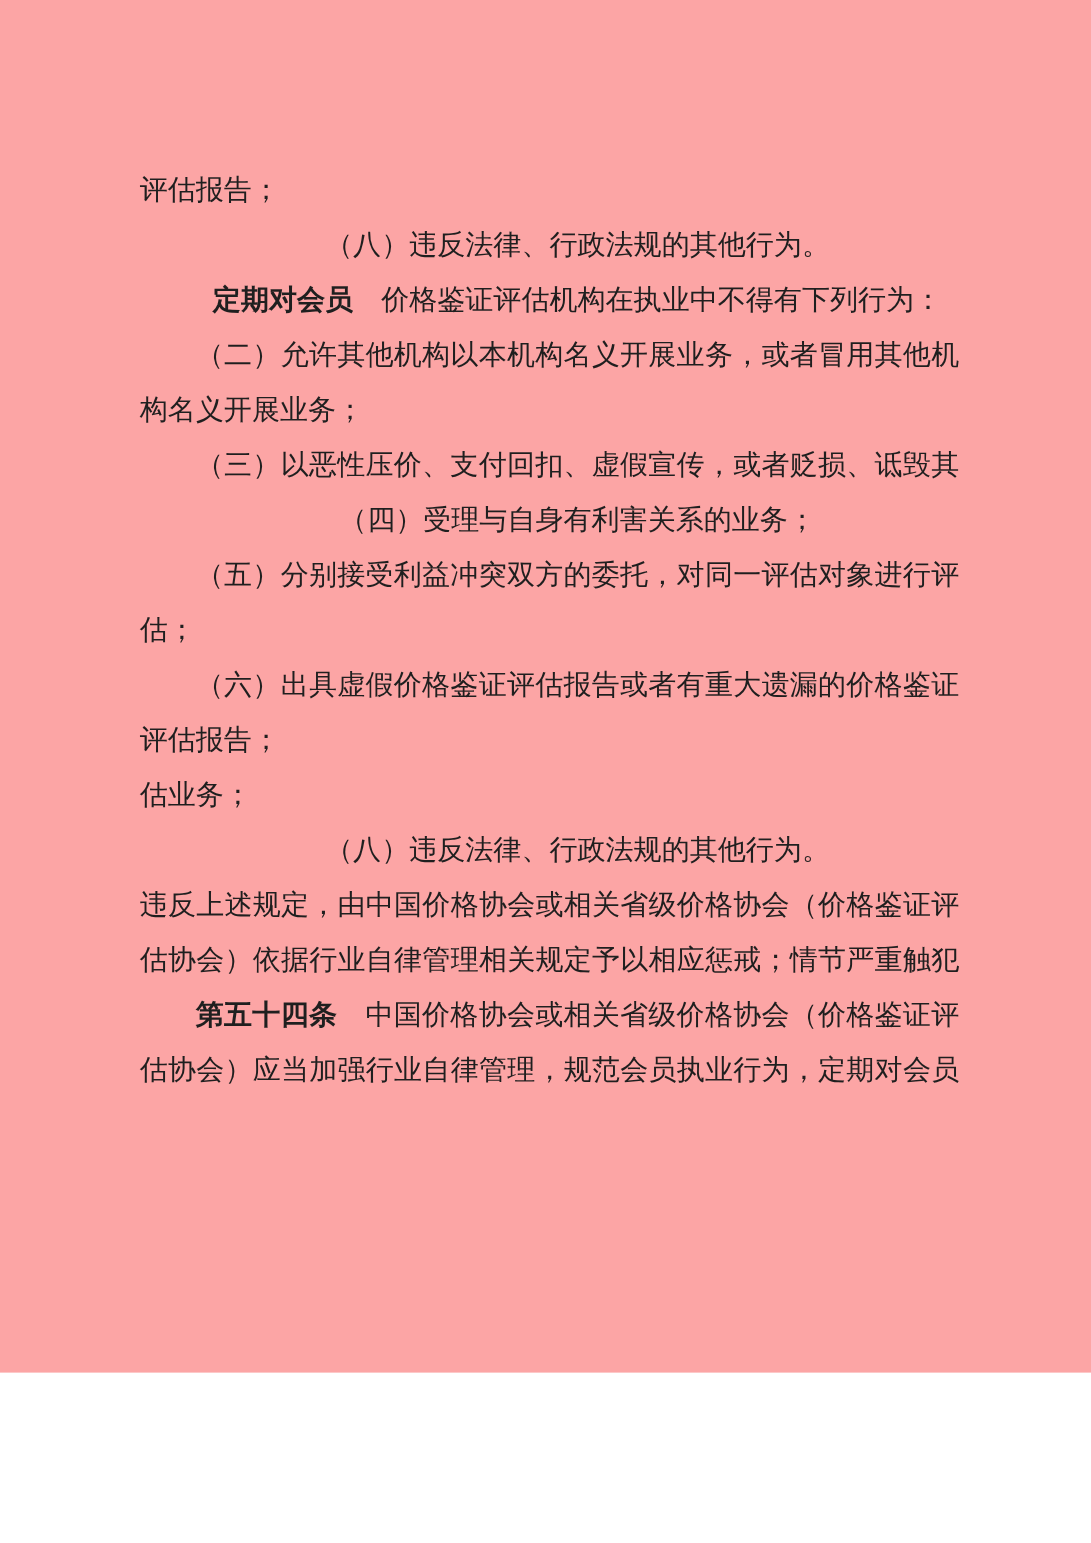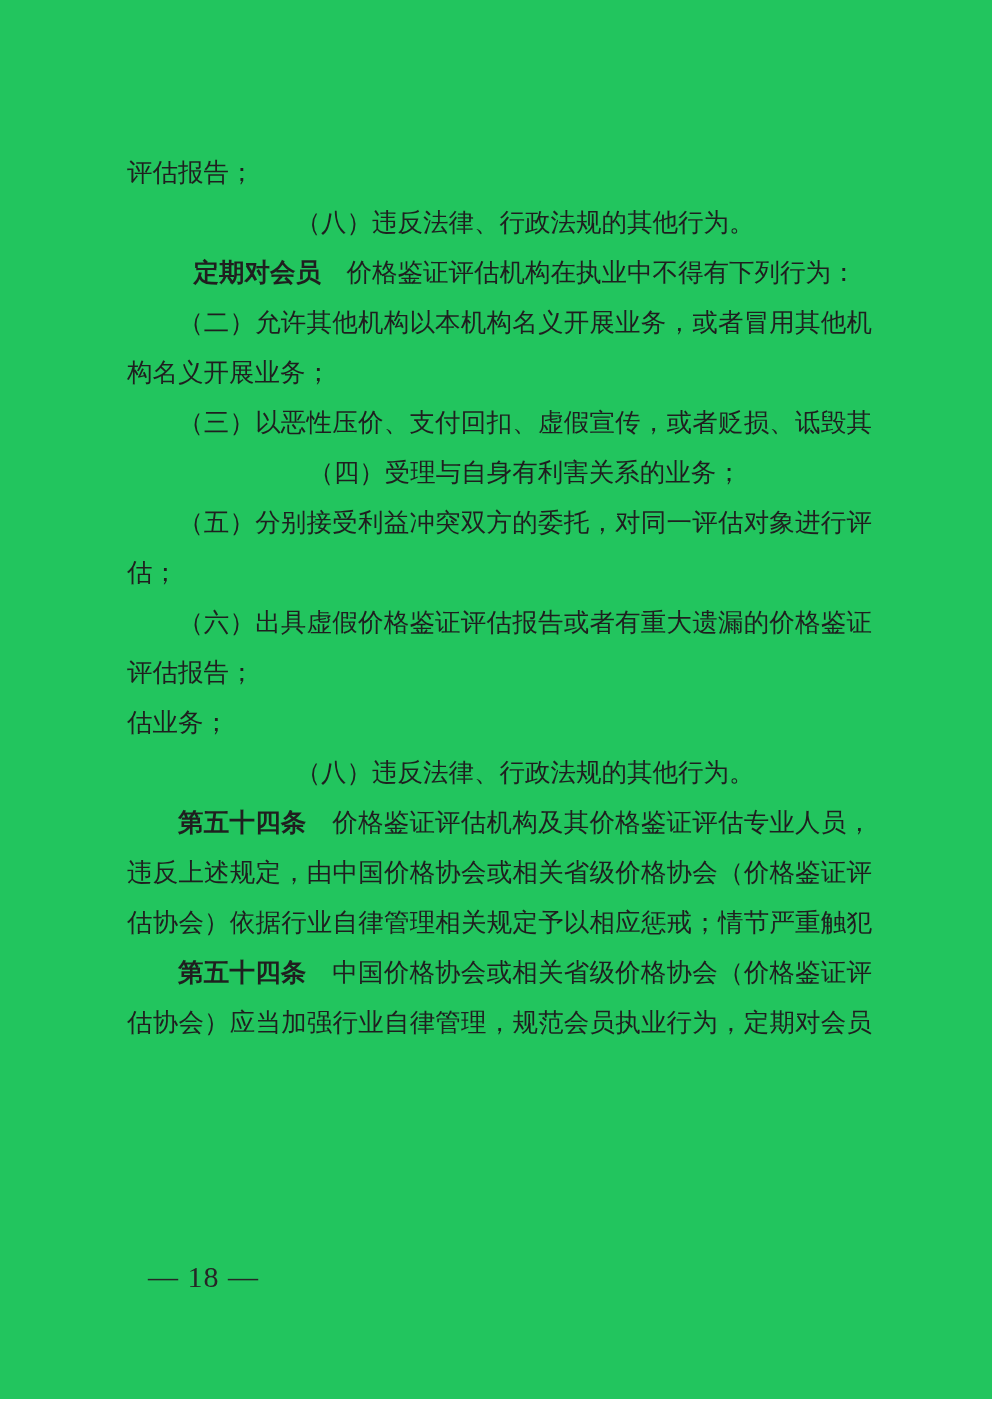--- a/index.html
+++ b/index.html
@@ -3,23 +3,23 @@
 <meta charset="utf-8">
 <style>
   html, body {
     margin: 0;
     padding: 0;
     background: #ffffff;
   }
   .page {
     position: relative;
     width: 992px;
-    height: 1399px;
-    background: #22c55e;
-    font-family: Liberation Serif, serif;
+    height: 1248px;
+    background: #fca5a5;
+    font-family: Liberation Sans, sans-serif;
     color: #1f1f1f;
     overflow: hidden;
   }
   .body-text {
     position: absolute;
     left: 127px;
     top: 148px;
     width: 745px;
   }
   .line {
@@ -62,21 +62,20 @@
       <div class="line ind fill"><span class="seg">（二）允许其他机构以本机构名义开展业务，或者冒用其他机</span></div>
       <div class="line"><span class="seg">构名义开展业务；</span></div>
       <div class="line ind fill"><span class="seg">（三）以恶性压价、支付回扣、虚假宣传，或者贬损、诋毁其</span></div>
       <div class="line ind"><span class="seg">（四）受理与自身有利害关系的业务；</span></div>
       <div class="line ind fill"><span class="seg">（五）分别接受利益冲突双方的委托，对同一评估对象进行评</span></div>
       <div class="line"><span class="seg">估；</span></div>
       <div class="line ind fill"><span class="seg">（六）出具虚假价格鉴证评估报告或者有重大遗漏的价格鉴证</span></div>
       <div class="line"><span class="seg">评估报告；</span></div>
       <div class="line"><span class="seg">估业务；</span></div>
       <div class="line ind"><span class="seg">（八）违反法律、行政法规的其他行为。</span></div>
-      <div class="line ind fill"><span class="seg bold">第五十四条</span><span class="seg">　价格鉴证评估机构及其价格鉴证评估专业人员，</span></div>
       <div class="line fill"><span class="seg">违反上述规定，由中国价格协会或相关省级价格协会（价格鉴证评</span></div>
       <div class="line fill"><span class="seg">估协会）依据行业自律管理相关规定予以相应惩戒；情节严重触犯</span></div>
       <div class="line ind fill"><span class="seg bold">第五十四条</span><span class="seg">　中国价格协会或相关省级价格协会（价格鉴证评</span></div>
       <div class="line fill"><span class="seg">估协会）应当加强行业自律管理，规范会员执业行为，定期对会员</span></div>
     </main>
   <footer class="page-footer">
     <span>— 18 —</span>
   </footer>
 </div>
 

